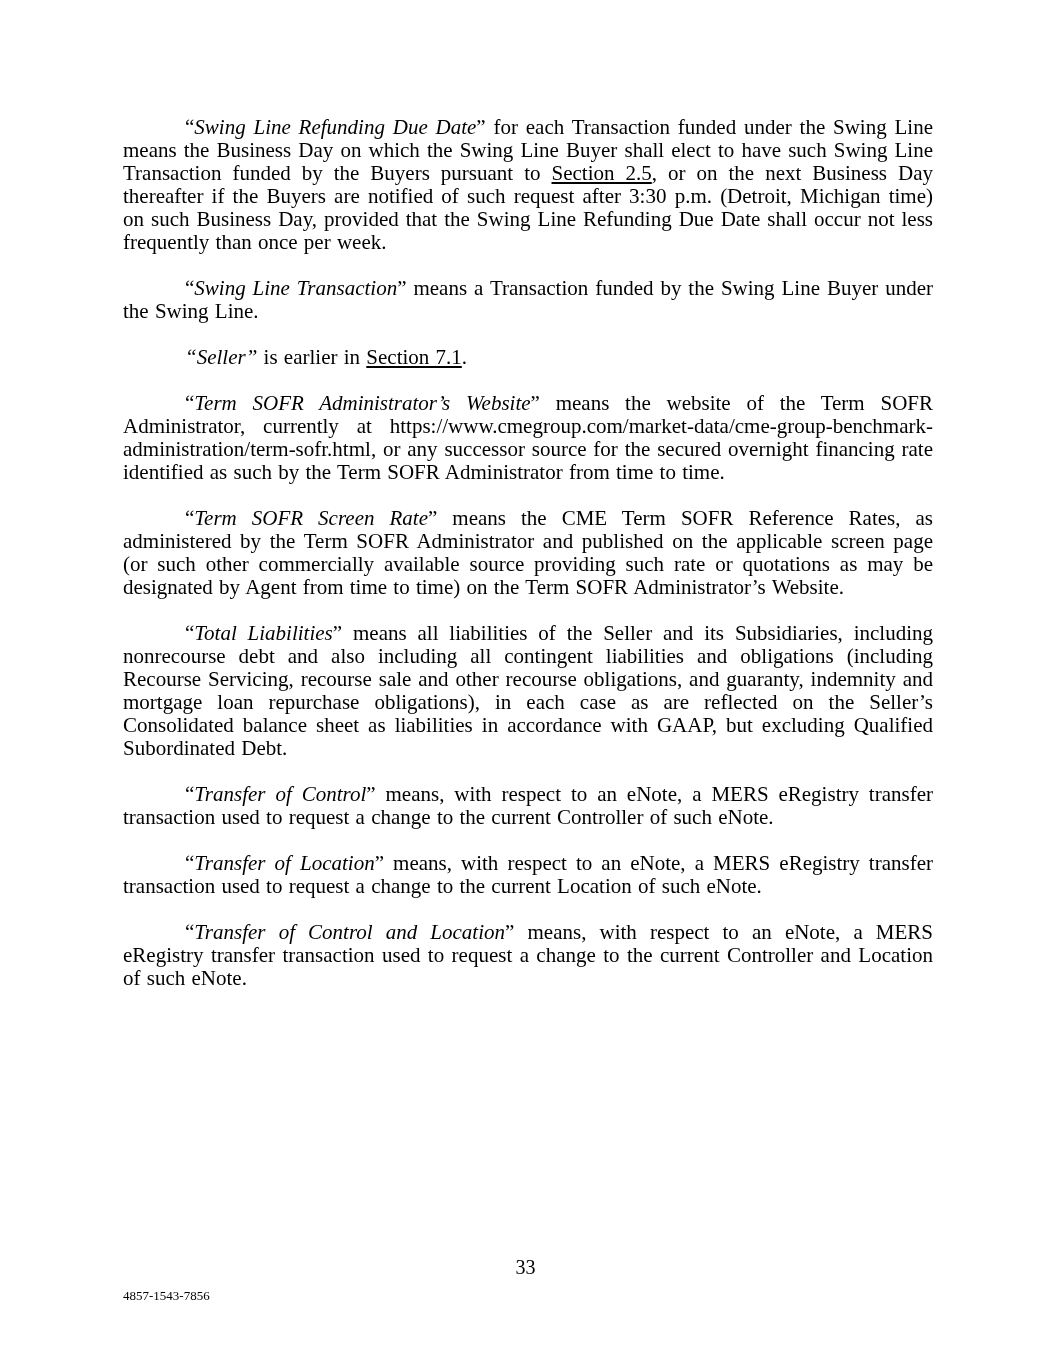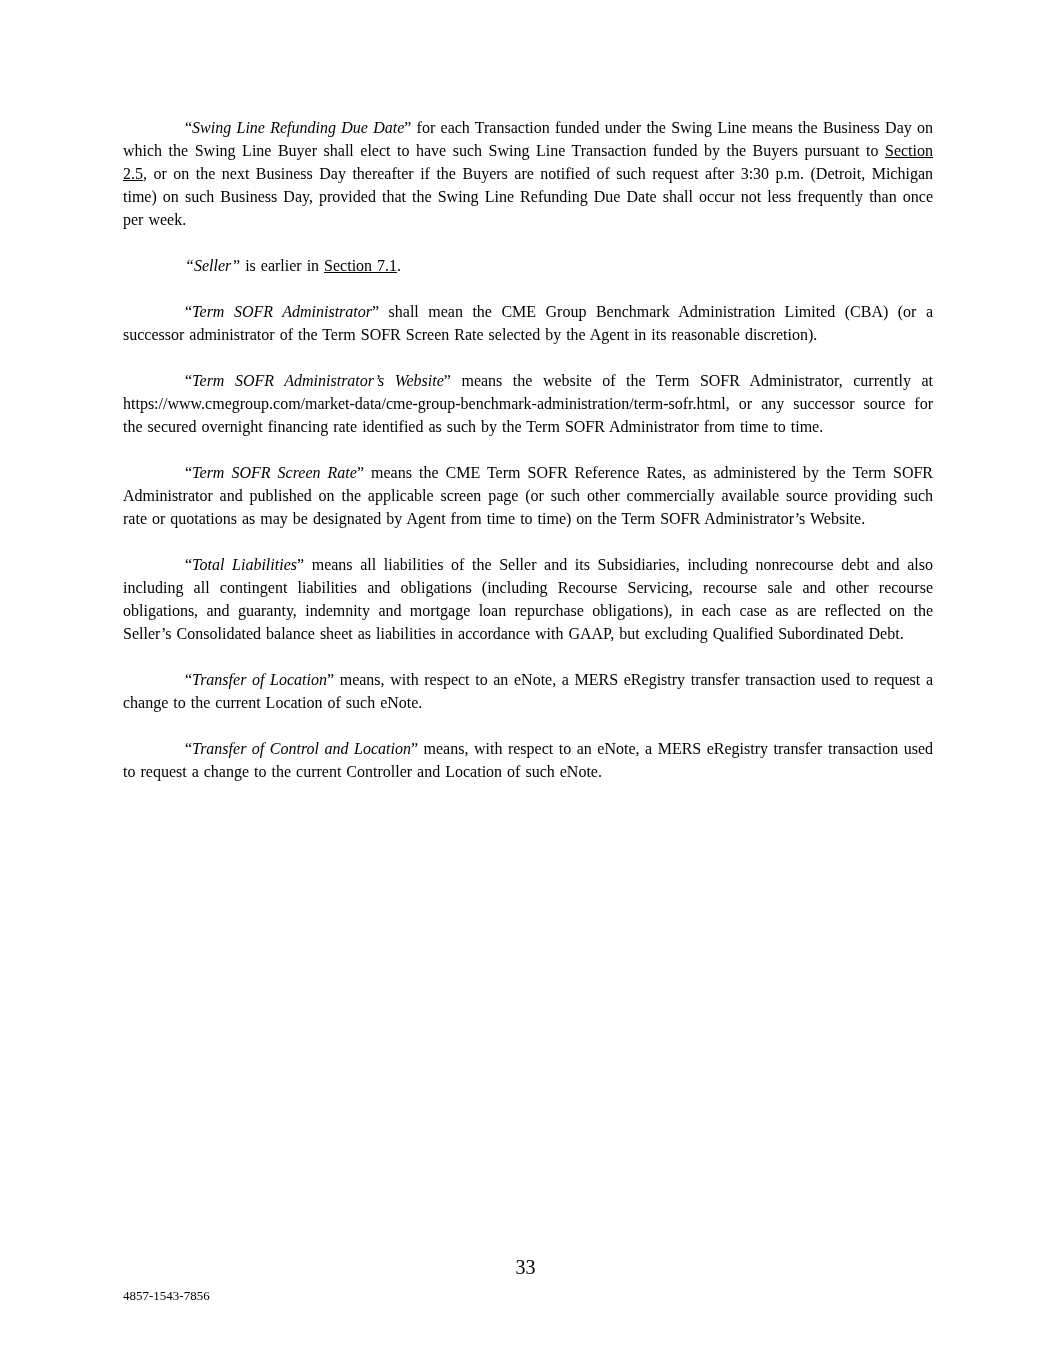--- a/index.html
+++ b/index.html
@@ -17,21 +17,21 @@
     overflow: hidden;
   }
   .content {
     position: absolute;
     left: 123px;
     top: 116px;
     width: 810px;
   }
   .para {
     margin: 0 0 23px 0;
-    font-size: 16px;
+    font-size: 21px;
     line-height: 23px;
     text-align: justify;
     text-indent: 62px;
     word-spacing: 1px;
   }
   .para span.n { font-style: normal; }
   .para span.i { font-style: italic; }
   .para span.u { text-decoration: underline; }
   .page-number {
     position: absolute;
@@ -49,23 +49,24 @@
     font-size: 13px;
     line-height: 16px;
   }
 </style>
 </head>
 <body>
 
 <div class="page">
   <main class="content" id="content">
       <p class="para"><span class="n">“</span><span class="i">Swing Line Refunding Due Date</span><span class="n">” for each Transaction funded under the Swing Line means the Business Day on which the Swing Line Buyer shall elect to have such Swing Line Transaction funded by the Buyers pursuant to </span><span class="u">Section 2.5</span><span class="n">, or on the next Business Day thereafter if the Buyers are notified of such request after 3:30 p.m. (Detroit, Michigan time) on such Business Day, provided that the Swing Line Refunding Due Date shall occur not less frequently than once per week.</span></p>
+      <p class="para"><span class="n">“</span><span class="i">Swing Line Transaction</span><span class="n">” means a Transaction funded by the Swing Line Buyer under the Swing Line.</span></p>
       <p class="para"><span class="i">“Seller”</span><span class="n"> is earlier in </span><span class="u">Section 7.1</span><span class="n">.</span></p>
-      <p class="para"><span class="n">“</span><span class="i">Term SOFR Administrator</span><span class="n">” shall mean the CME Group Benchmark Administration Limited (CBA) (or a successor administrator of the Term SOFR Screen Rate selected by the Agent in its reasonable discretion).</span></p>
       <p class="para"><span class="n">“</span><span class="i">Term SOFR Administrator’s Website</span><span class="n">” means the website of the Term SOFR Administrator, currently at https://www.cmegroup.com/market-data/cme-group-benchmark-administration/term-sofr.html, or any successor source for the secured overnight financing rate identified as such by the Term SOFR Administrator from time to time.</span></p>
       <p class="para"><span class="n">“</span><span class="i">Term SOFR Screen Rate</span><span class="n">” means the CME Term SOFR Reference Rates, as administered by the Term SOFR Administrator and published on the applicable screen page (or such other commercially available source providing such rate or quotations as may be designated by Agent from time to time) on the Term SOFR Administrator’s Website.</span></p>
       <p class="para"><span class="n">“</span><span class="i">Total Liabilities</span><span class="n">” means all liabilities of the Seller and its Subsidiaries, including nonrecourse debt and also including all contingent liabilities and obligations (including Recourse Servicing, recourse sale and other recourse obligations, and guaranty, indemnity and mortgage loan repurchase obligations), in each case as are reflected on the Seller’s Consolidated balance sheet as liabilities in accordance with GAAP, but excluding Qualified Subordinated Debt.</span></p>
+      <p class="para"><span class="n">“</span><span class="i">Transfer of Control</span><span class="n">” means, with respect to an eNote, a MERS eRegistry transfer transaction used to request a change to the current Controller of such eNote.</span></p>
       <p class="para"><span class="n">“</span><span class="i">Transfer of Location</span><span class="n">” means, with respect to an eNote, a MERS eRegistry transfer transaction used to request a change to the current Location of such eNote.</span></p>
       <p class="para"><span class="n">“</span><span class="i">Transfer of Control and Location</span><span class="n">” means, with respect to an eNote, a MERS eRegistry transfer transaction used to request a change to the current Controller and Location of such eNote.</span></p>
     </main>
   <div class="page-number">33</div>
   <div class="doc-id">4857-1543-7856</div>
 </div>
 
 </body></html>

